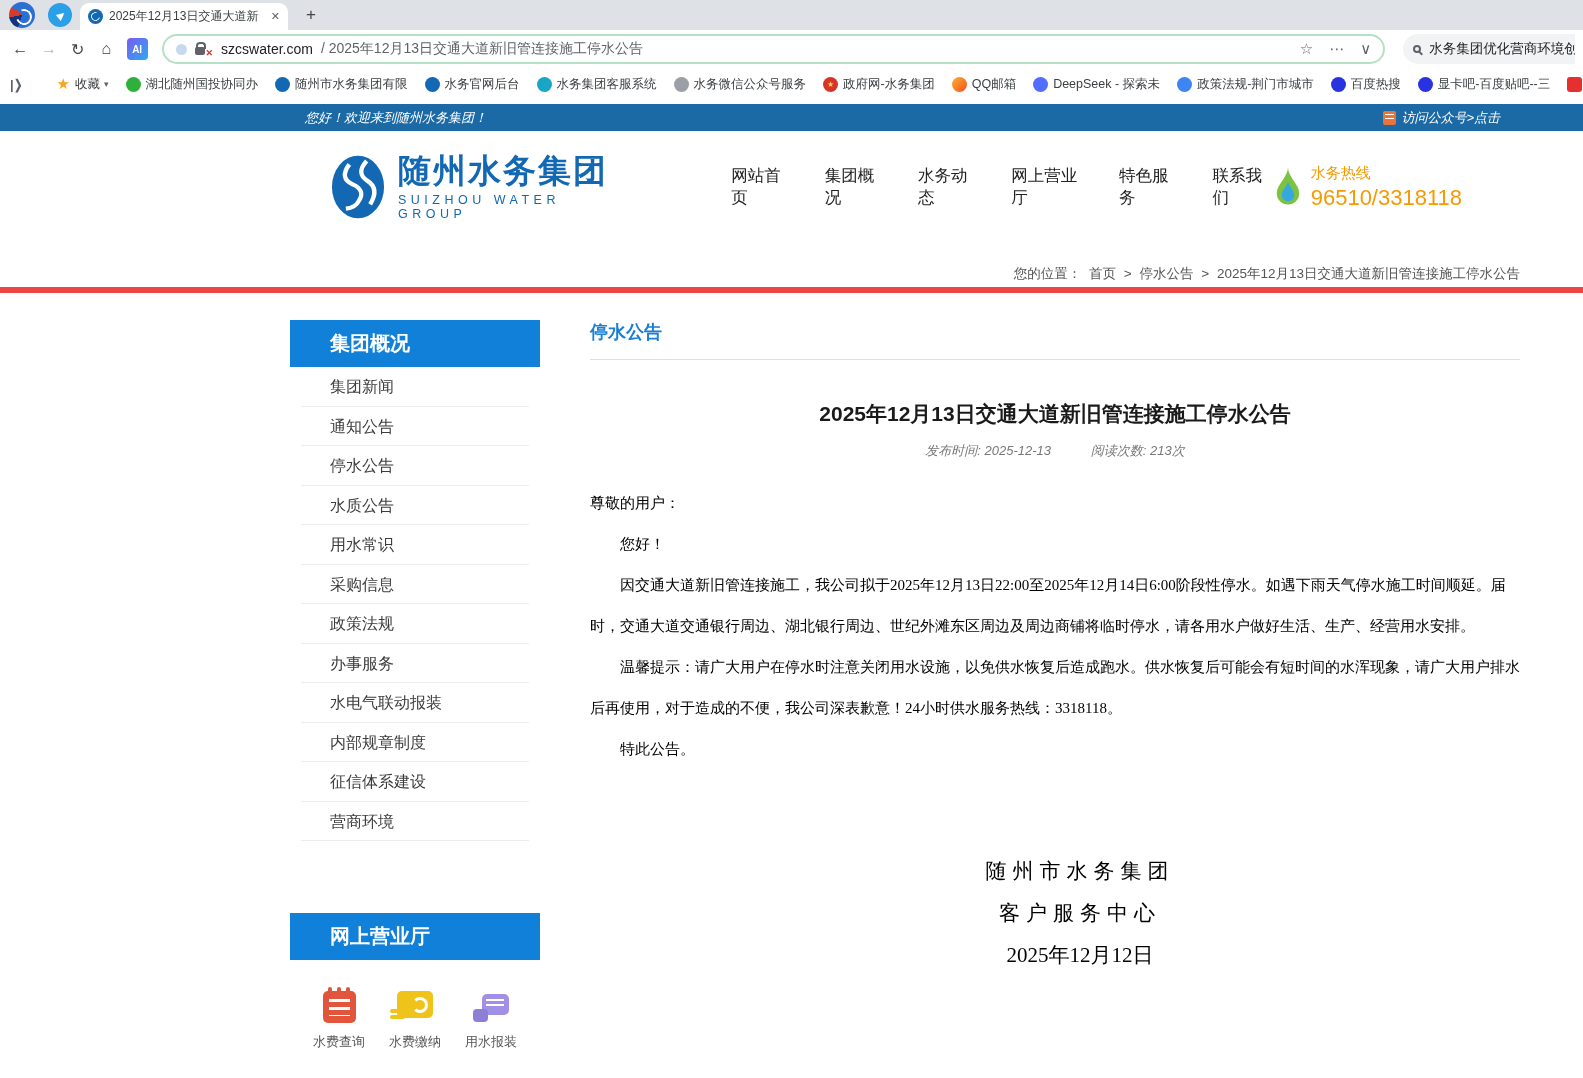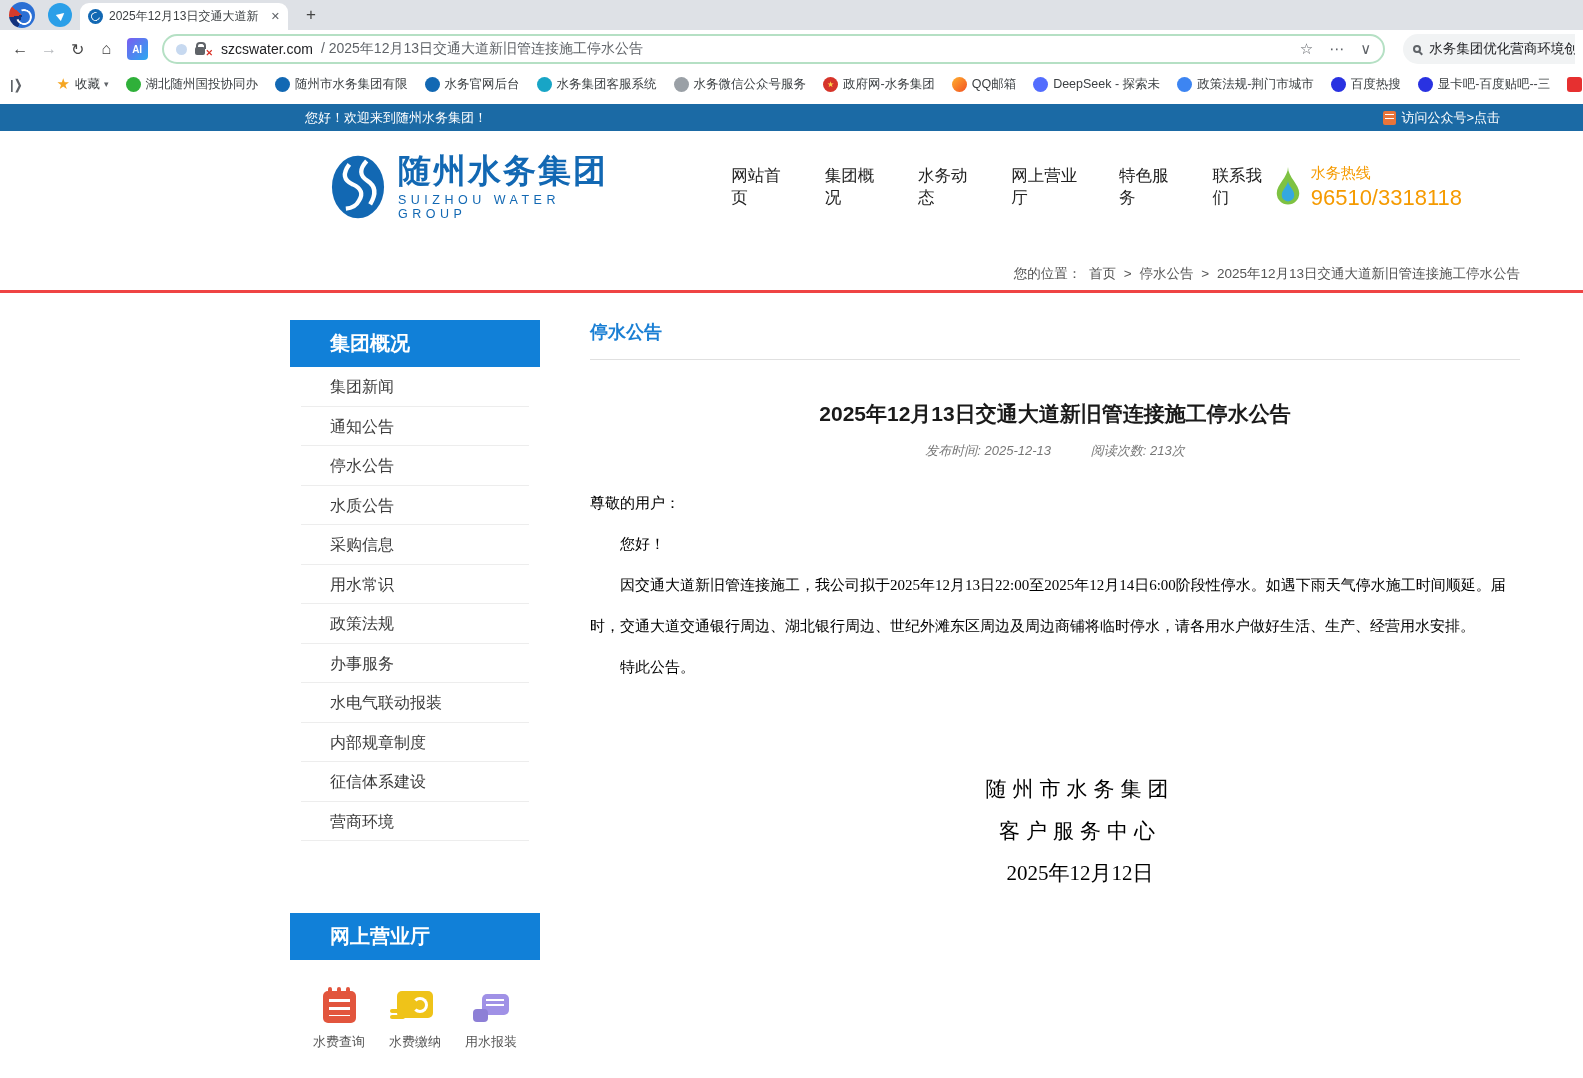--- a/index.html
+++ b/index.html
@@ -60,40 +60,40 @@
   .bki { width:15px; height:15px; border-radius:50%; display:inline-flex; align-items:center;
     justify-content:center; font-size:9px; color:#fff; flex:none; }
   .bi-1{ background:#2fb03a; } .bi-2,.bi-3{ background:#1268b3; } .bi-4{ background:#18a5c6; }
   .bi-5{ background:#9aa0a6; } .bi-6{ background:#d6342a; color:#ffd24a; font-size:8px; }
   .bi-7{ background:linear-gradient(135deg,#ffb02e,#f25022); } .bi-8{ background:#536dfe; }
   .bi-9{ background:#3d85f2; } .bi-10,.bi-11{ background:#2932e1; }
   .bi-12{ background:#e63030; border-radius:3px; }
 
   
   .gap4 { height:4px; background:#fff; }
-  .welcomebar { height:27px; background:#1b6aa5; }
+  .welcomebar { height:27px; background:#1b6aa5;font-style:italic; }
   .welcome-in { margin-left:290px; width:1230px; height:27px; display:flex; align-items:center;
     justify-content:space-between; color:#fff; font-size:13px; padding:0 20px 0 15px; }
   .qr-link { display:flex; align-items:center; gap:5px; }
   .note-s { width:13px; height:14px; background:#e8743a; border-radius:2px; position:relative; flex:none; }
   .note-s::after { content:""; position:absolute; left:2px; top:3px; width:9px; height:8px;
     background:repeating-linear-gradient(180deg,#fff 0 1.5px,transparent 1.5px 4px); }
 
   .siteheader { height:112px; background:#fff; }
   .header-in { margin-left:290px; width:1230px; height:112px; display:flex; align-items:center; }
   .logo { display:flex; align-items:center; gap:12px; margin-left:40px; }
   .logo-txt .cn { font-size:33px; font-weight:bold; color:#1268b3; letter-spacing:2px; line-height:1.1; }
   .logo-txt .en { font-size:12.5px; color:#1268b3; letter-spacing:4.5px; margin-top:3px; }
   .nav { display:flex; margin-left:118px; gap:31px; font-size:16.5px; color:#222; }
   .nav a { padding:6px 2px; }
   .hotline { margin-left:auto; margin-right:58px; display:flex; align-items:flex-start; gap:8px; }
   .hot-txt .l1 { color:#f59a00; font-size:15px; }
   .hot-txt .l2 { color:#f59a00; font-size:22px; margin-top:2px; }
 
-  .crumb-row { height:50px; border-bottom:3px solid #ef4444; }
+  .crumb-row { height:50px; border-bottom:6px solid #ef4444; }
   .crumb { margin-left:290px; width:1230px; text-align:right; font-size:13.5px; color:#555;
     padding-top:22px; }
   .crumb span { margin-left:4px; }
 
   .main { margin-left:290px; width:1230px; display:flex; gap:50px; margin-top:27px; }
   .sidebar { width:250px; flex:none; }
   .side-head { height:47px; background:#1180d8; color:#fff; font-size:20px; font-weight:bold;
     line-height:47px; padding-left:40px; }
   .side-list { list-style:none; }
   .side-list li { margin:0 11px; padding-left:29px; height:39.5px; line-height:39.5px; font-size:16px;
@@ -290,22 +290,22 @@
 </div>
 
 <div class="main">
   <div class="sidebar">
     <div class="side-head">集团概况</div>
     <ul class="side-list">
       <li>集团新闻</li>
       <li>通知公告</li>
       <li>停水公告</li>
       <li>水质公告</li>
+      <li>用水常识</li>
       <li>采购信息</li>
-      <li>用水常识</li>
       <li>政策法规</li>
       <li>办事服务</li>
       <li>水电气联动报装</li>
       <li>内部规章制度</li>
       <li>征信体系建设</li>
       <li>营商环境</li>
     </ul>
     <div class="side-block2">
       <div class="side-head">网上营业厅</div>
       <div class="svc-grid">
@@ -336,20 +336,21 @@
     <div class="cat-title">停水公告</div>
     <div class="art-title">2025年12月13日交通大道新旧管连接施工停水公告</div>
     <div class="art-meta">
       <span>发布时间: 2025-12-13</span>
       <span>阅读次数: 213次</span>
     </div>
     <div class="art-body">
       <p>尊敬的用户：</p>
       <p class="ind">您好！</p>
       <p class="ind">因交通大道新旧管连接施工，我公司拟于2025年12月13日22:00至2025年12月14日6:00阶段性停水。如遇下雨天气停水施工时间顺延。届时，交通大道交通银行周边、湖北银行周边、世纪外滩东区周边及周边商铺将临时停水，请各用水户做好生活、生产、经营用水安排。</p>
+      <p class="ind">温馨提示：请广大用户在停水时注意关闭用水设施，以免供水恢复后造成跑水。供水恢复后可能会有短时间的水浑现象，请广大用户排水后再使用，对于造成的不便，我公司深表歉意！24小时供水服务热线：3318118。</p>
       <p class="ind">特此公告。</p>
     </div>
     <div class="signature">
       <div class="sig-ls">随州市水务集团</div>
       <div class="sig-ls">客户服务中心</div>
       <div>2025年12月12日</div>
     </div>
   </div>
 </div>
 

